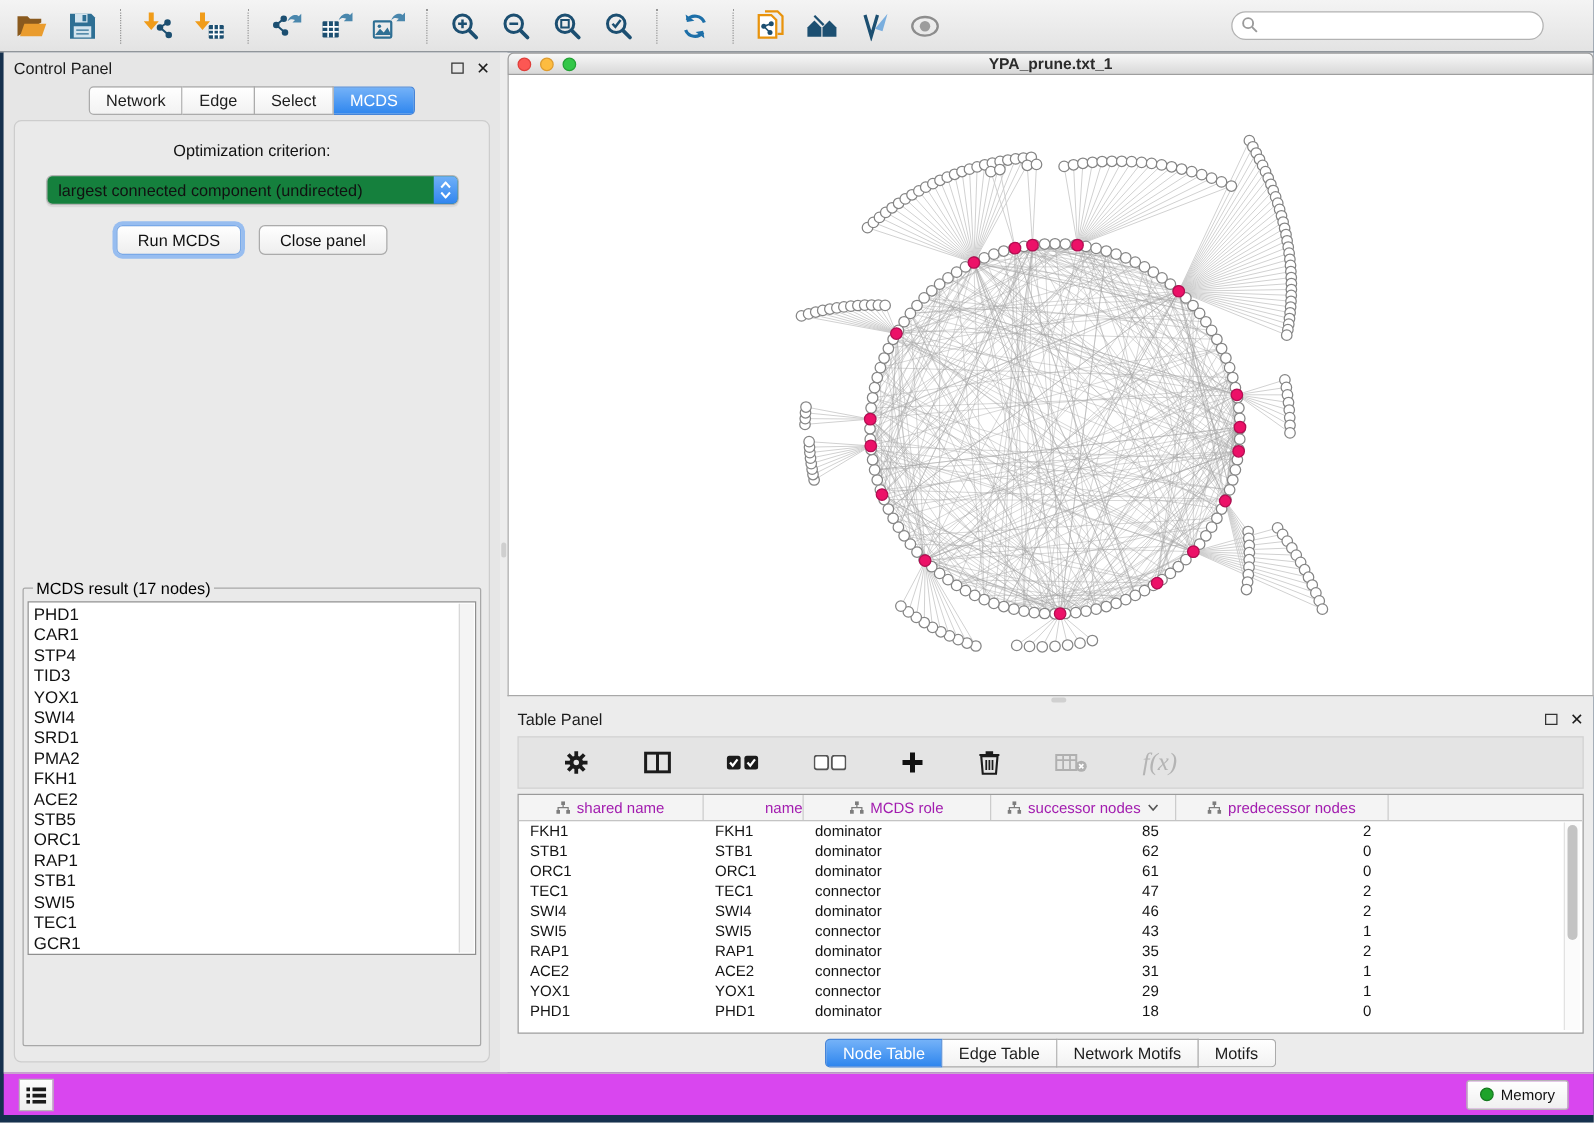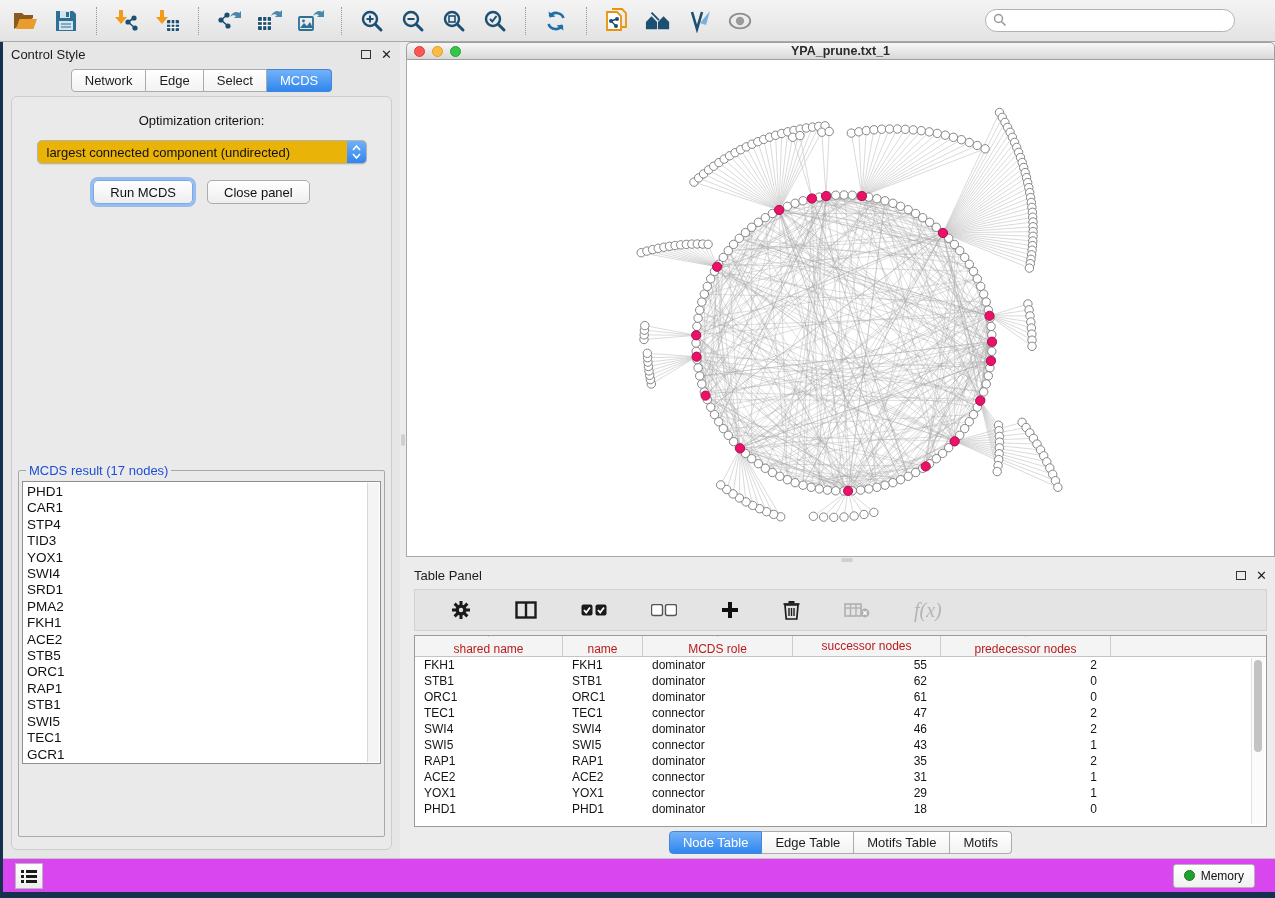--- a/index.html
+++ b/index.html
@@ -29,35 +29,35 @@
   .mini-close { font-size:13px; font-weight:bold; color:#1c1c1c; cursor:pointer; line-height:1; }
   .cp-tabs { height:26px; display:flex; justify-content:center; align-items:flex-end; }
   .seg { border:1px solid #ababab; border-left:none; background:linear-gradient(#ffffff,#f2f2f2);
     padding:3px 13px; font-size:13px; color:#1d1d1d; cursor:pointer; line-height:15px; }
   .seg:first-child { border-left:1px solid #ababab; border-radius:4px 0 0 4px; }
   .seg:last-child { border-radius:0 4px 4px 0; }
   .seg.sel { background:linear-gradient(#74b2f8,#2f86ee); color:#fff; border-color:#4584d8; }
   .cp-content { flex:1; margin:4px 8px 8px; background:#eaeaea; border:1px solid #cdcdcd; border-radius:6px;
     display:flex; flex-direction:column; padding-top:16px; }
   .opt-label { text-align:center; font-size:13px; color:#111; }
-  .mac-select { margin:12px auto 0; width:330px; height:24px; background:#eab308; border:1px solid #b3b3b3;
+  .mac-select { margin:12px auto 0; width:330px; height:24px; background:#15803d; border:1px solid #b3b3b3;
     border-radius:5px; display:flex; align-items:center; font-size:13px; color:#111; cursor:pointer;
     box-shadow:0 1px 1px rgba(0,0,0,.08); }
   .mac-select .val { flex:1; padding-left:9px; white-space:nowrap; overflow:hidden; }
   .mac-select .spin { width:19px; align-self:stretch; border-radius:0 4px 4px 0;
     background:linear-gradient(#6fb0f8,#3185ef); display:flex; flex-direction:column;
     align-items:center; justify-content:center; gap:2px; }
   .btn-row { display:flex; justify-content:center; gap:14px; margin-top:16px; }
   .mac-btn { height:24px; padding:0 16px; font-size:13px; color:#111;
     background:linear-gradient(#ffffff,#eeeeee); border:1px solid #ababab; border-radius:5px; cursor:pointer; }
   .mac-btn.focused { box-shadow:0 0 0 3px rgba(106,164,243,.65); border-color:#79a9e8; }
   .cp-spacer { flex:1; }
   fieldset.resultbox { margin:0 6px 12px; border:1px solid #a8a8a8; border-radius:2px; height:374px;
     padding:3px; display:flex; }
-  fieldset.resultbox legend { font-size:13px; color:#1d4ed8; padding:0 3px; margin-left:4px; }
+  fieldset.resultbox legend { font-size:13px; color:#000000; padding:0 3px; margin-left:4px; }
   .resultlist { flex:1; background:#fff; border:1px solid #8f8f8f; position:relative; overflow:hidden; }
   .resultlist .items { padding:2px 0 0 4px; }
   .resultlist .item { font-size:13.5px; color:#111; line-height:16.4px; }
   .list-track { position:absolute; top:1px; bottom:1px; right:1px; width:12px; background:#f4f4f4; border-left:1px solid #d8d8d8; }
 
   
   .vsplit { width:6px; background:#ececec; position:relative; }
   .vsplit .grip { position:absolute; top:48%; left:1px; width:4px; height:12px; background:#cfcfcf; border-radius:2px; }
 
   
@@ -75,22 +75,22 @@
   .hsplit .grip { position:absolute; left:50%; top:1px; width:12px; height:4px; background:#d0d0d0; border-radius:2px; }
 
   
   .tpanel { flex:1; display:flex; flex-direction:column; min-height:0; }
   .tp-toolbar { height:42px; margin:2px 8px 4px; background:#e4e4e4; border:1px solid #d2d2d2;
     display:flex; align-items:center; gap:22px; padding:0 14px; }
   .tp-btn { display:flex; align-items:center; justify-content:center; cursor:pointer;margin-left:22px; }
   .fx { font-family:"Liberation Serif","DejaVu Serif",serif; font-style:italic; font-size:20px; color:#b4b4b4; }
   .ntable { height:192px; margin:0 8px; background:#fff; border:1px solid #9a9a9a; position:relative; overflow:hidden; }
   .thead { display:flex; height:21px; border-bottom:1px solid #c4c4c4; background:#f4f4f4; }
-  .th { display:flex; align-items:center; justify-content:center; gap:5px; font-size:12px; color:#b91c1c;
-    border-right:1px solid #cccccc; position:relative; cursor:pointer;flex-direction:column; }
+  .th { display:flex; align-items:center; justify-content:center; gap:5px; font-size:12px; color:#a21caf;
+    border-right:1px solid #cccccc; position:relative; cursor:pointer; }
   .th .lbl { white-space:nowrap; }
   .th.filler { border-right:none; flex:1; }
   .trow { display:flex; height:16px; align-items:center; }
   .td { font-size:12px; color:#141414; white-space:nowrap; overflow:hidden; }
   .td.left { padding-left:9px; text-align:left; }
   .td.right { padding-right:14px; text-align:right; }
   .tbl-track { position:absolute; top:22px; bottom:2px; right:2px; width:13px; background:#fbfbfb; border-left:1px solid #e2e2e2; }
   .tbl-thumb { position:absolute; top:2px; left:2px; width:8px; height:92px; background:#c3c3c3; border-radius:5px; }
   .tp-tabs { height:30px; display:flex; justify-content:center; align-items:center; }
 
@@ -256,21 +256,21 @@
           </svg>
       </span>
       <input type="text" placeholder="" style="">
     </span>
   </div>
 
   <div class="main">
 
     <div class="cpanel">
       <div class="panel-head">
-        <span>Control Style</span>
+        <span>Control Panel</span>
         <span class="sp"></span>
         <span class="mini-float"></span>
         <span class="mini-close">✕</span>
       </div>
       <div class="cp-tabs" id="cp-tabs">
           <span class="seg">Network</span>
           <span class="seg">Edge</span>
           <span class="seg">Select</span>
           <span class="seg sel">MCDS</span>
         </div>
@@ -1276,21 +1276,21 @@
                 </svg>
                 <span class="lbl">predecessor nodes</span>
               </div>
               <div class="th filler"></div>
             </div>
           <div id="table-body">
               <div class="trow">
                 <div class="td left" style="width: 148px;">FKH1</div>
                 <div class="td left" style="width: 80px;">FKH1</div>
                 <div class="td left" style="width: 150px;">dominator</div>
-                <div class="td right" style="width: 148px;">55</div>
+                <div class="td right" style="width: 148px;">85</div>
                 <div class="td right" style="width: 170px;">2</div>
               </div>
               <div class="trow">
                 <div class="td left" style="width: 148px;">STB1</div>
                 <div class="td left" style="width: 80px;">STB1</div>
                 <div class="td left" style="width: 150px;">dominator</div>
                 <div class="td right" style="width: 148px;">62</div>
                 <div class="td right" style="width: 170px;">0</div>
               </div>
               <div class="trow">
@@ -1350,21 +1350,21 @@
                 <div class="td right" style="width: 170px;">0</div>
               </div>
             </div>
           <div class="tbl-track">
               <span class="tbl-thumb"></span>
             </div>
         </div>
         <div class="tp-tabs" id="tp-tabs">
             <span class="seg sel">Node Table</span>
             <span class="seg">Edge Table</span>
-            <span class="seg">Motifs Table</span>
+            <span class="seg">Network Motifs</span>
             <span class="seg">Motifs</span>
           </div>
       </div>
     </div>
   </div>
 
   <div class="statusbar">
     <span class="sq-btn">
       <svg width="16" height="14" viewBox="0 0 16 14">
           <g fill="#1b1b1b">

